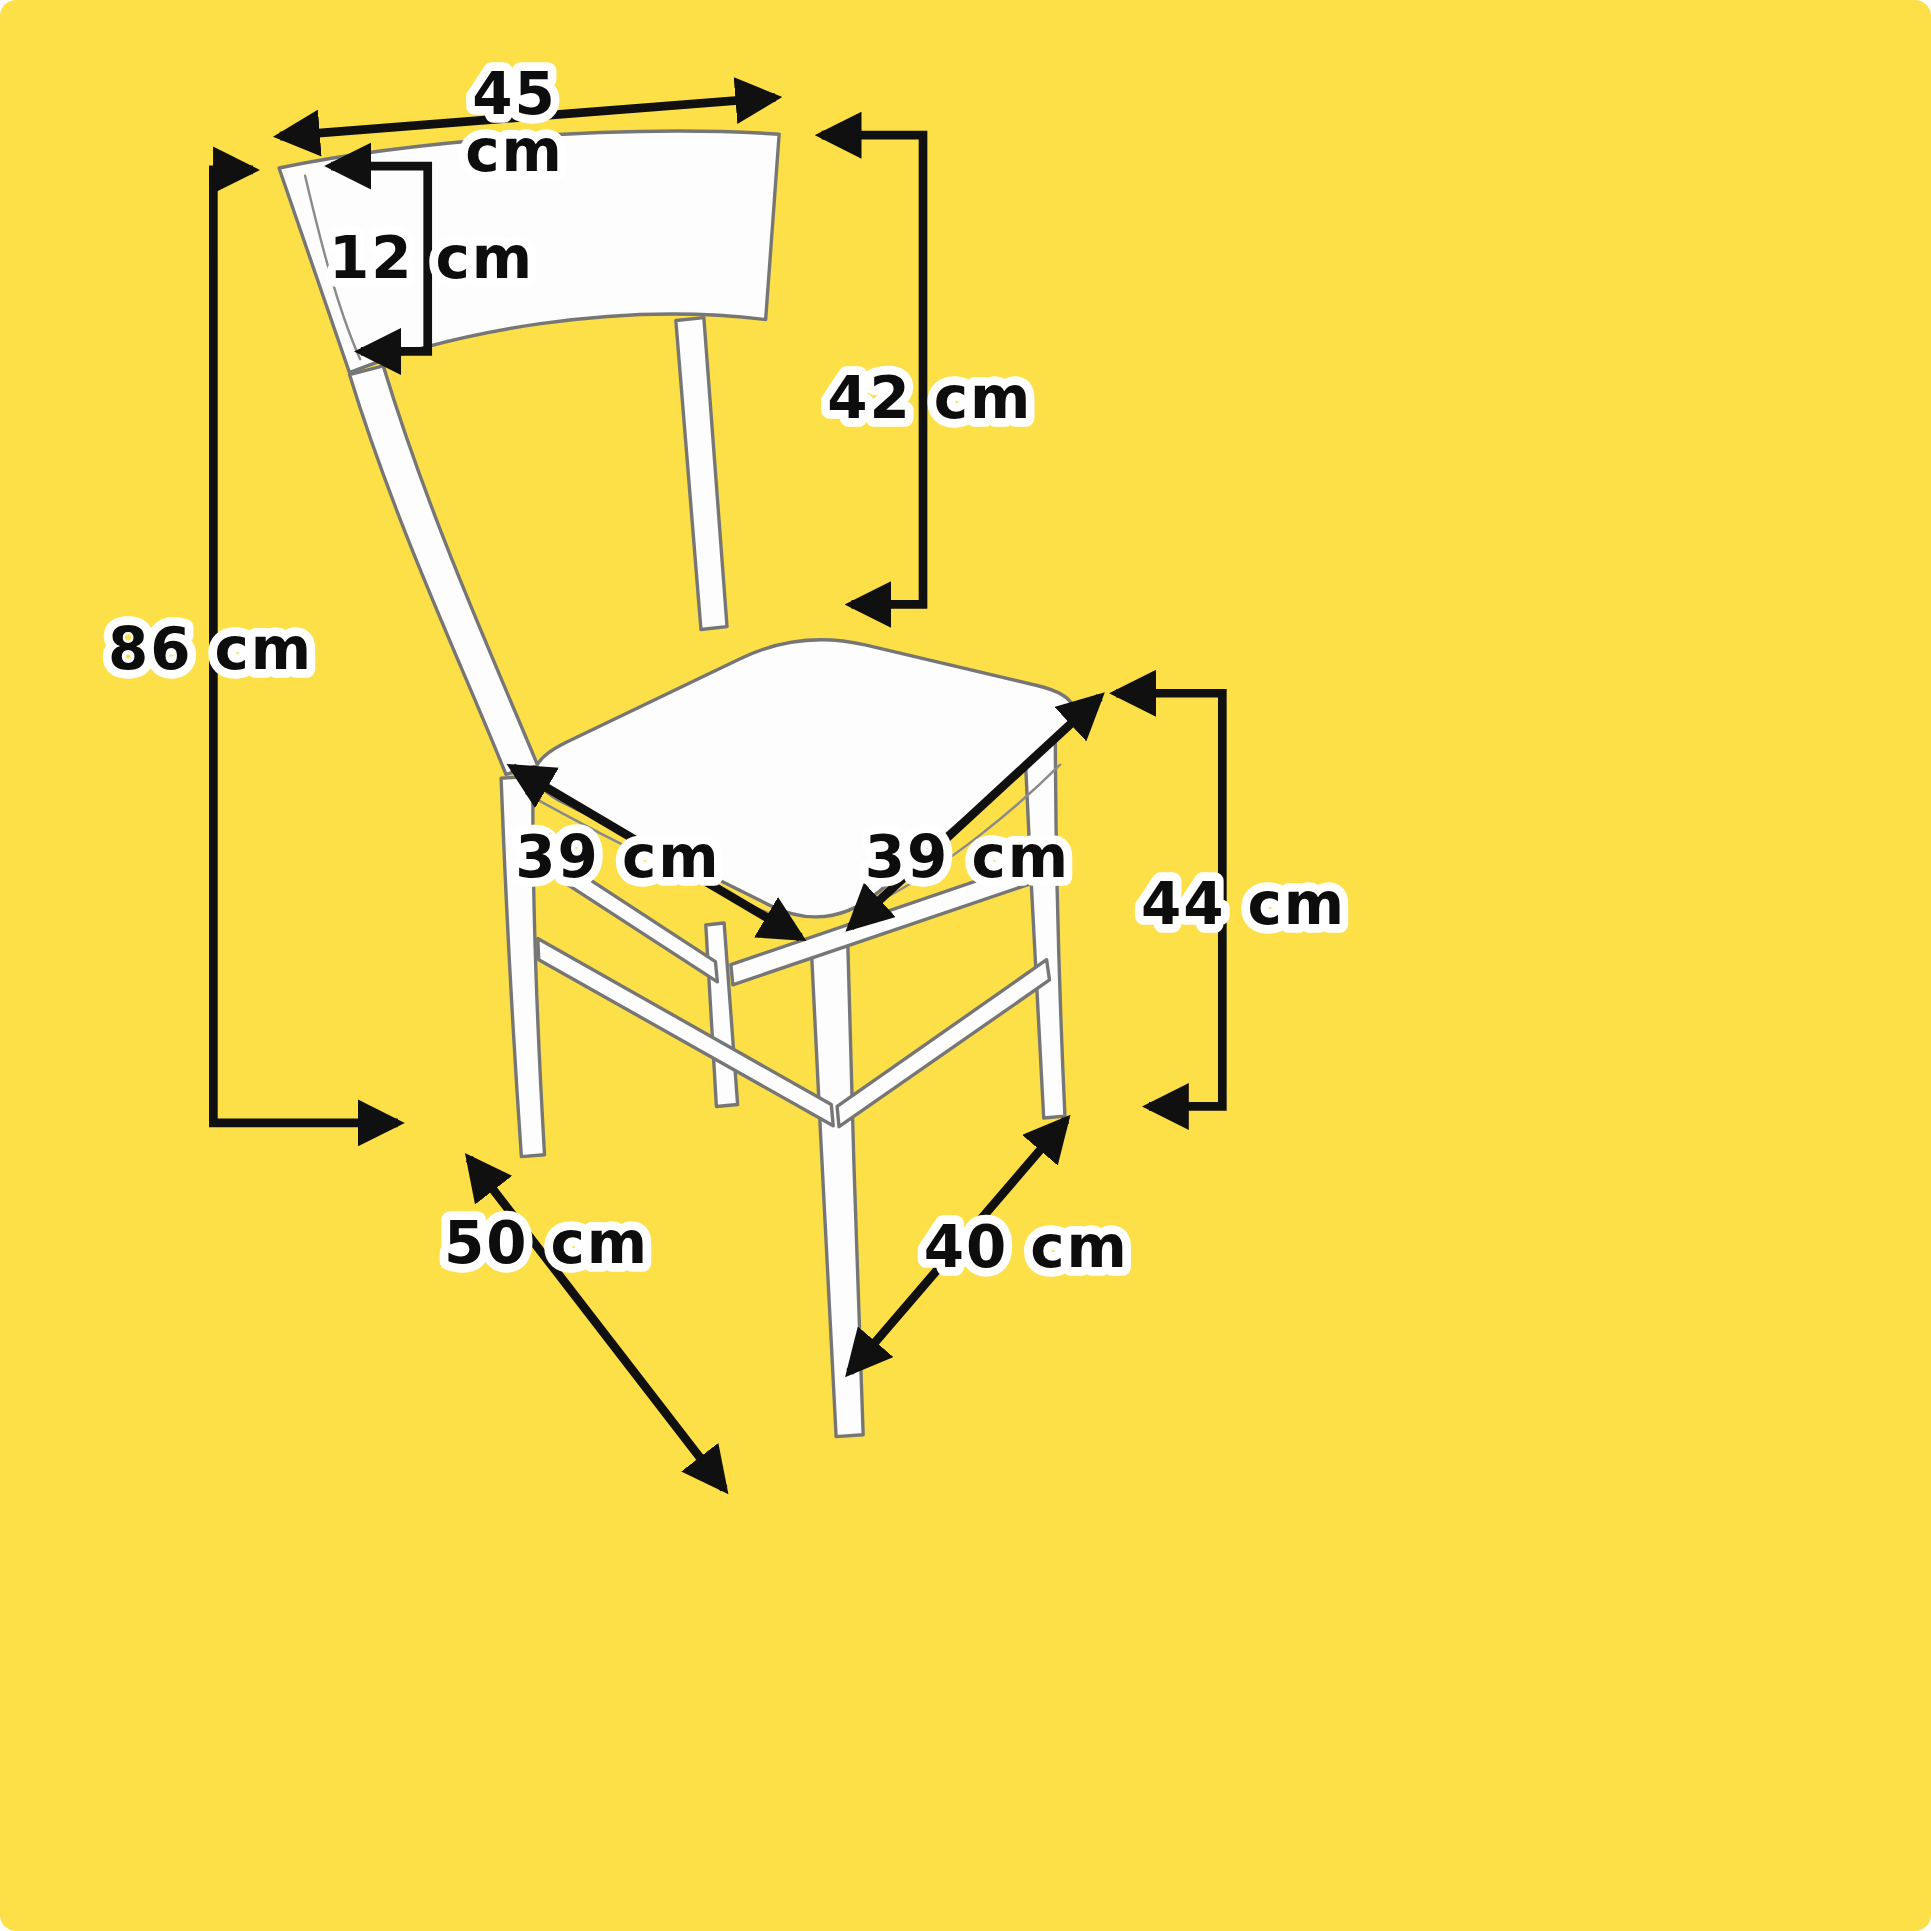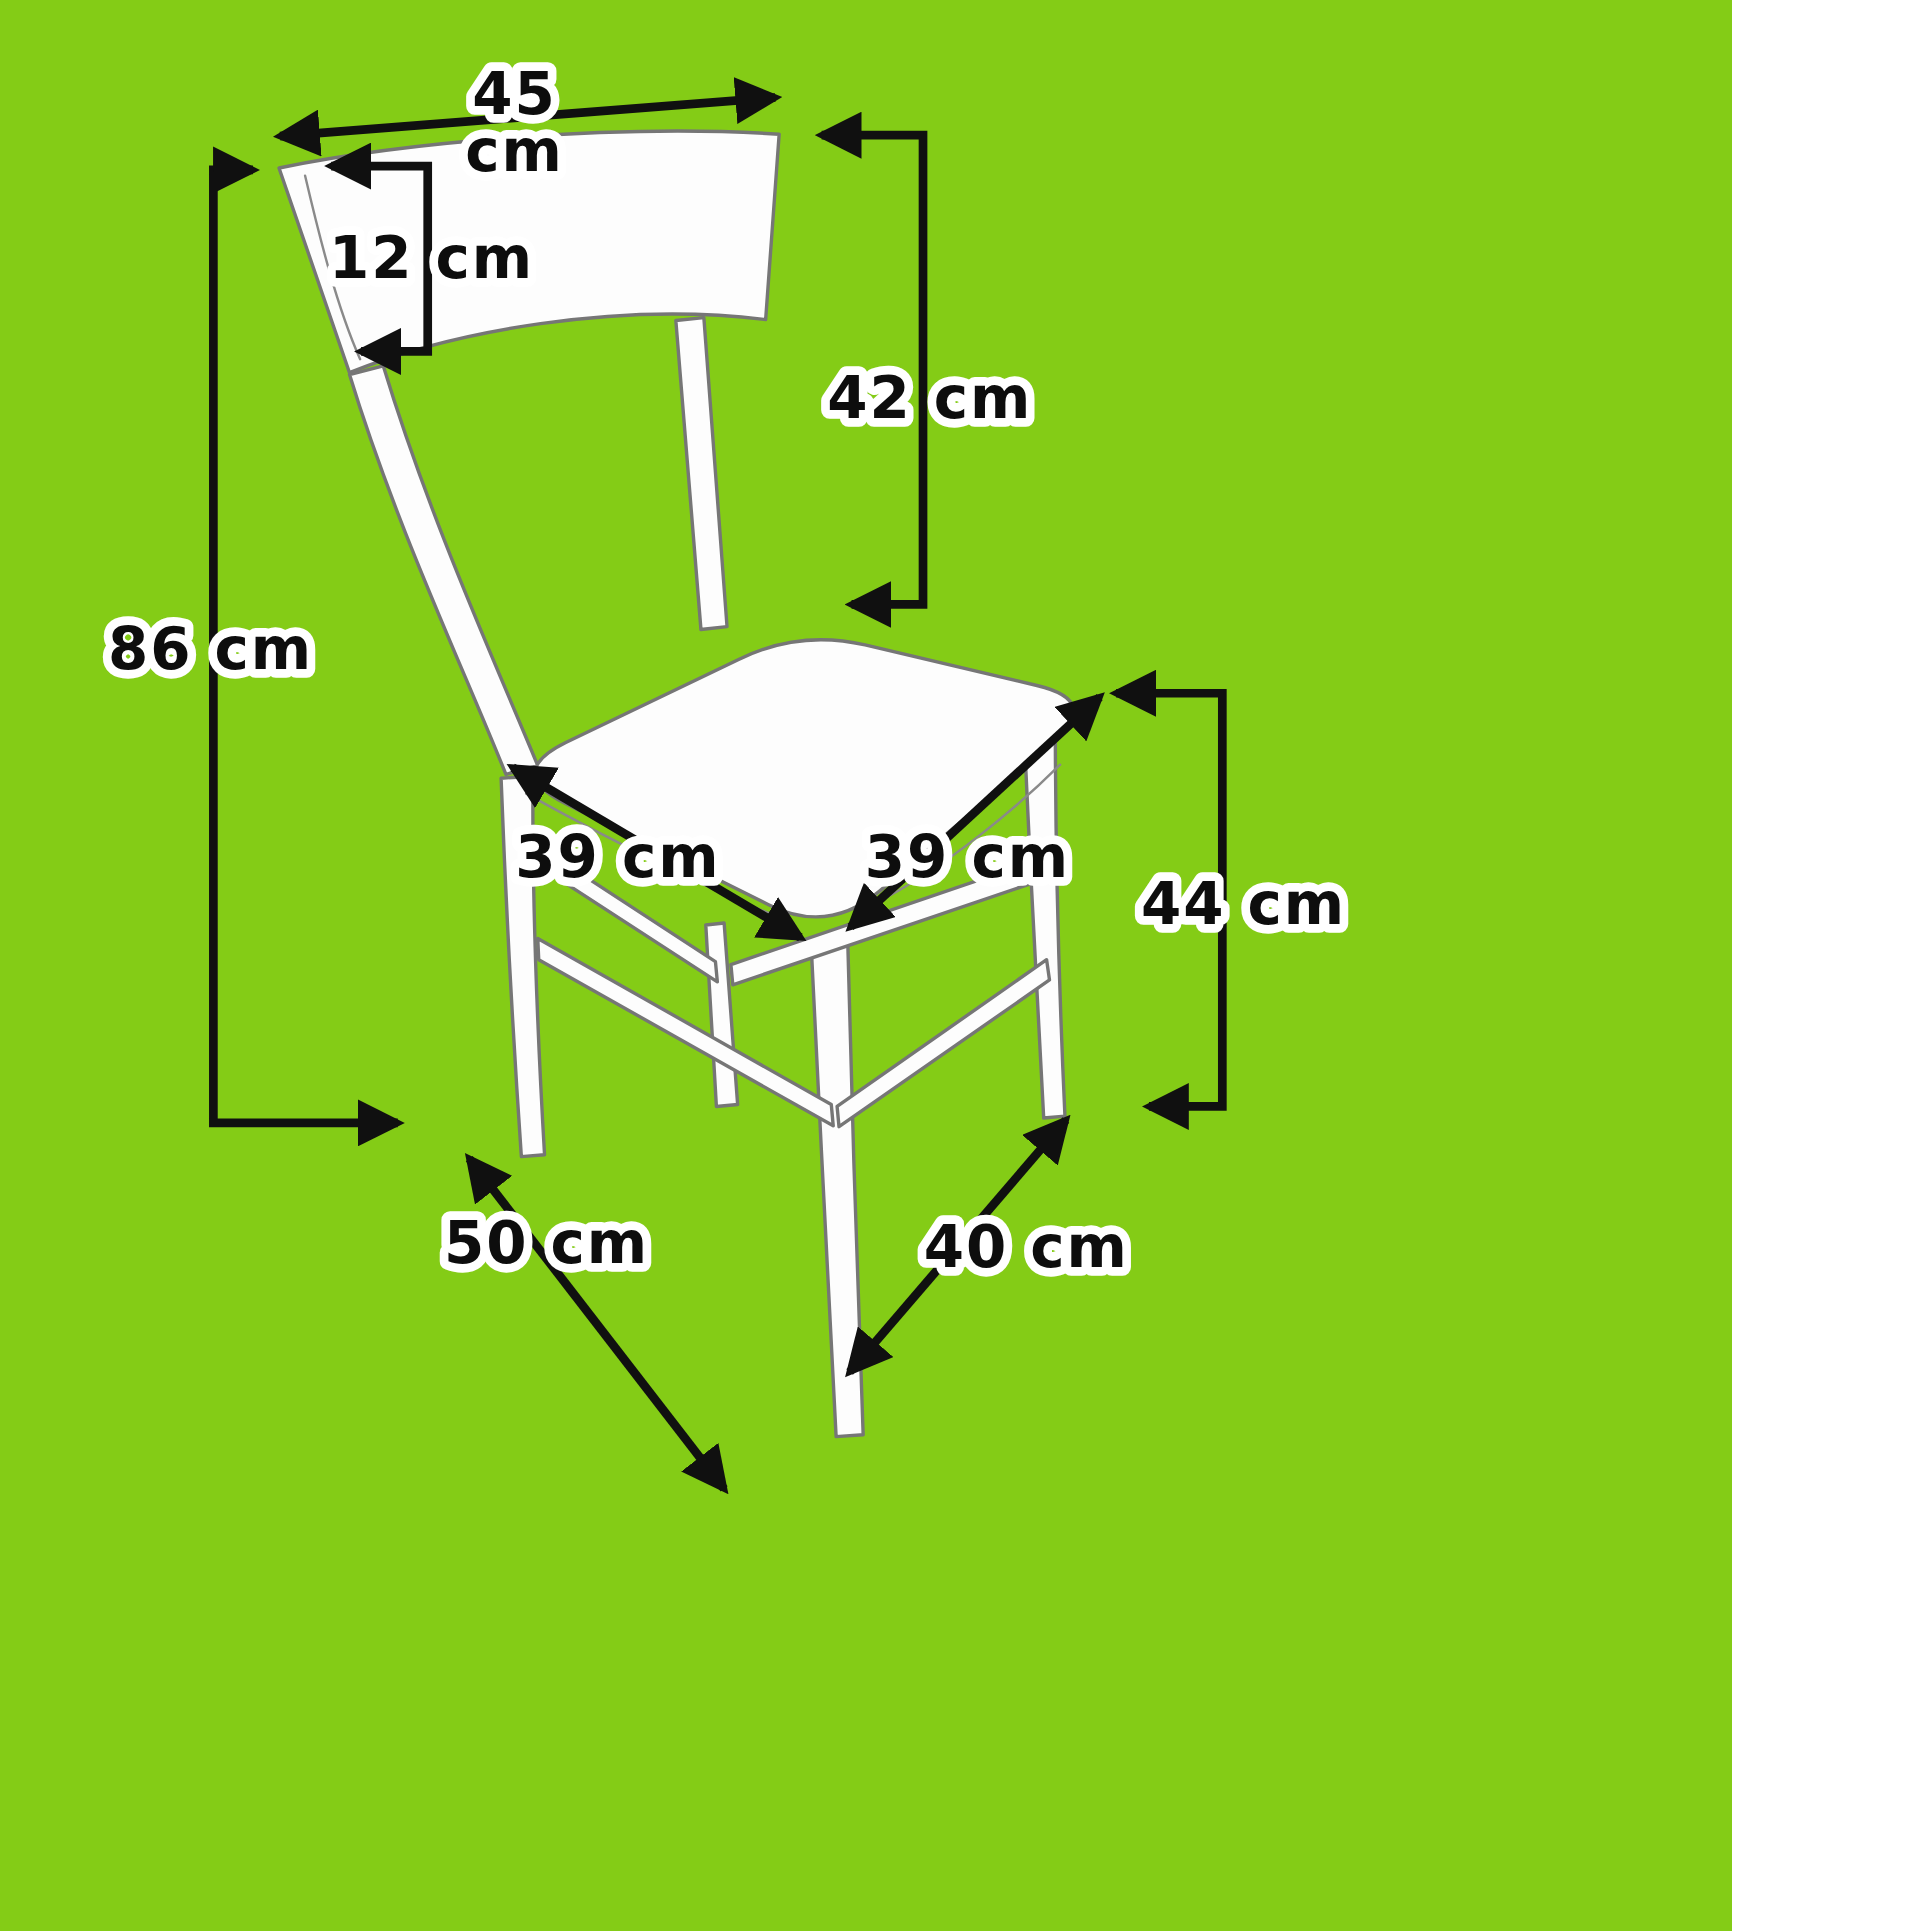--- a/index.html
+++ b/index.html
@@ -2,24 +2,25 @@
 <html><head>
 <meta charset="utf-8">
 <style>
   html, body {
     margin: 0;
     padding: 0;
     background: #ffffff;
   }
   .canvas {
     position: relative;
-    width: 1732px;
+    width: 1931px;
     height: 1931px;
-    background: #84cc16;
+    background: #fde047;
     overflow: hidden;
+    border-radius: 16px;
   }
   svg { display: block; }
 
   
   .chair-fill {
     fill: #fdfdfd;
     stroke: #767676;
     stroke-width: 3.5;
     stroke-linejoin: round;
     stroke-linecap: round;

